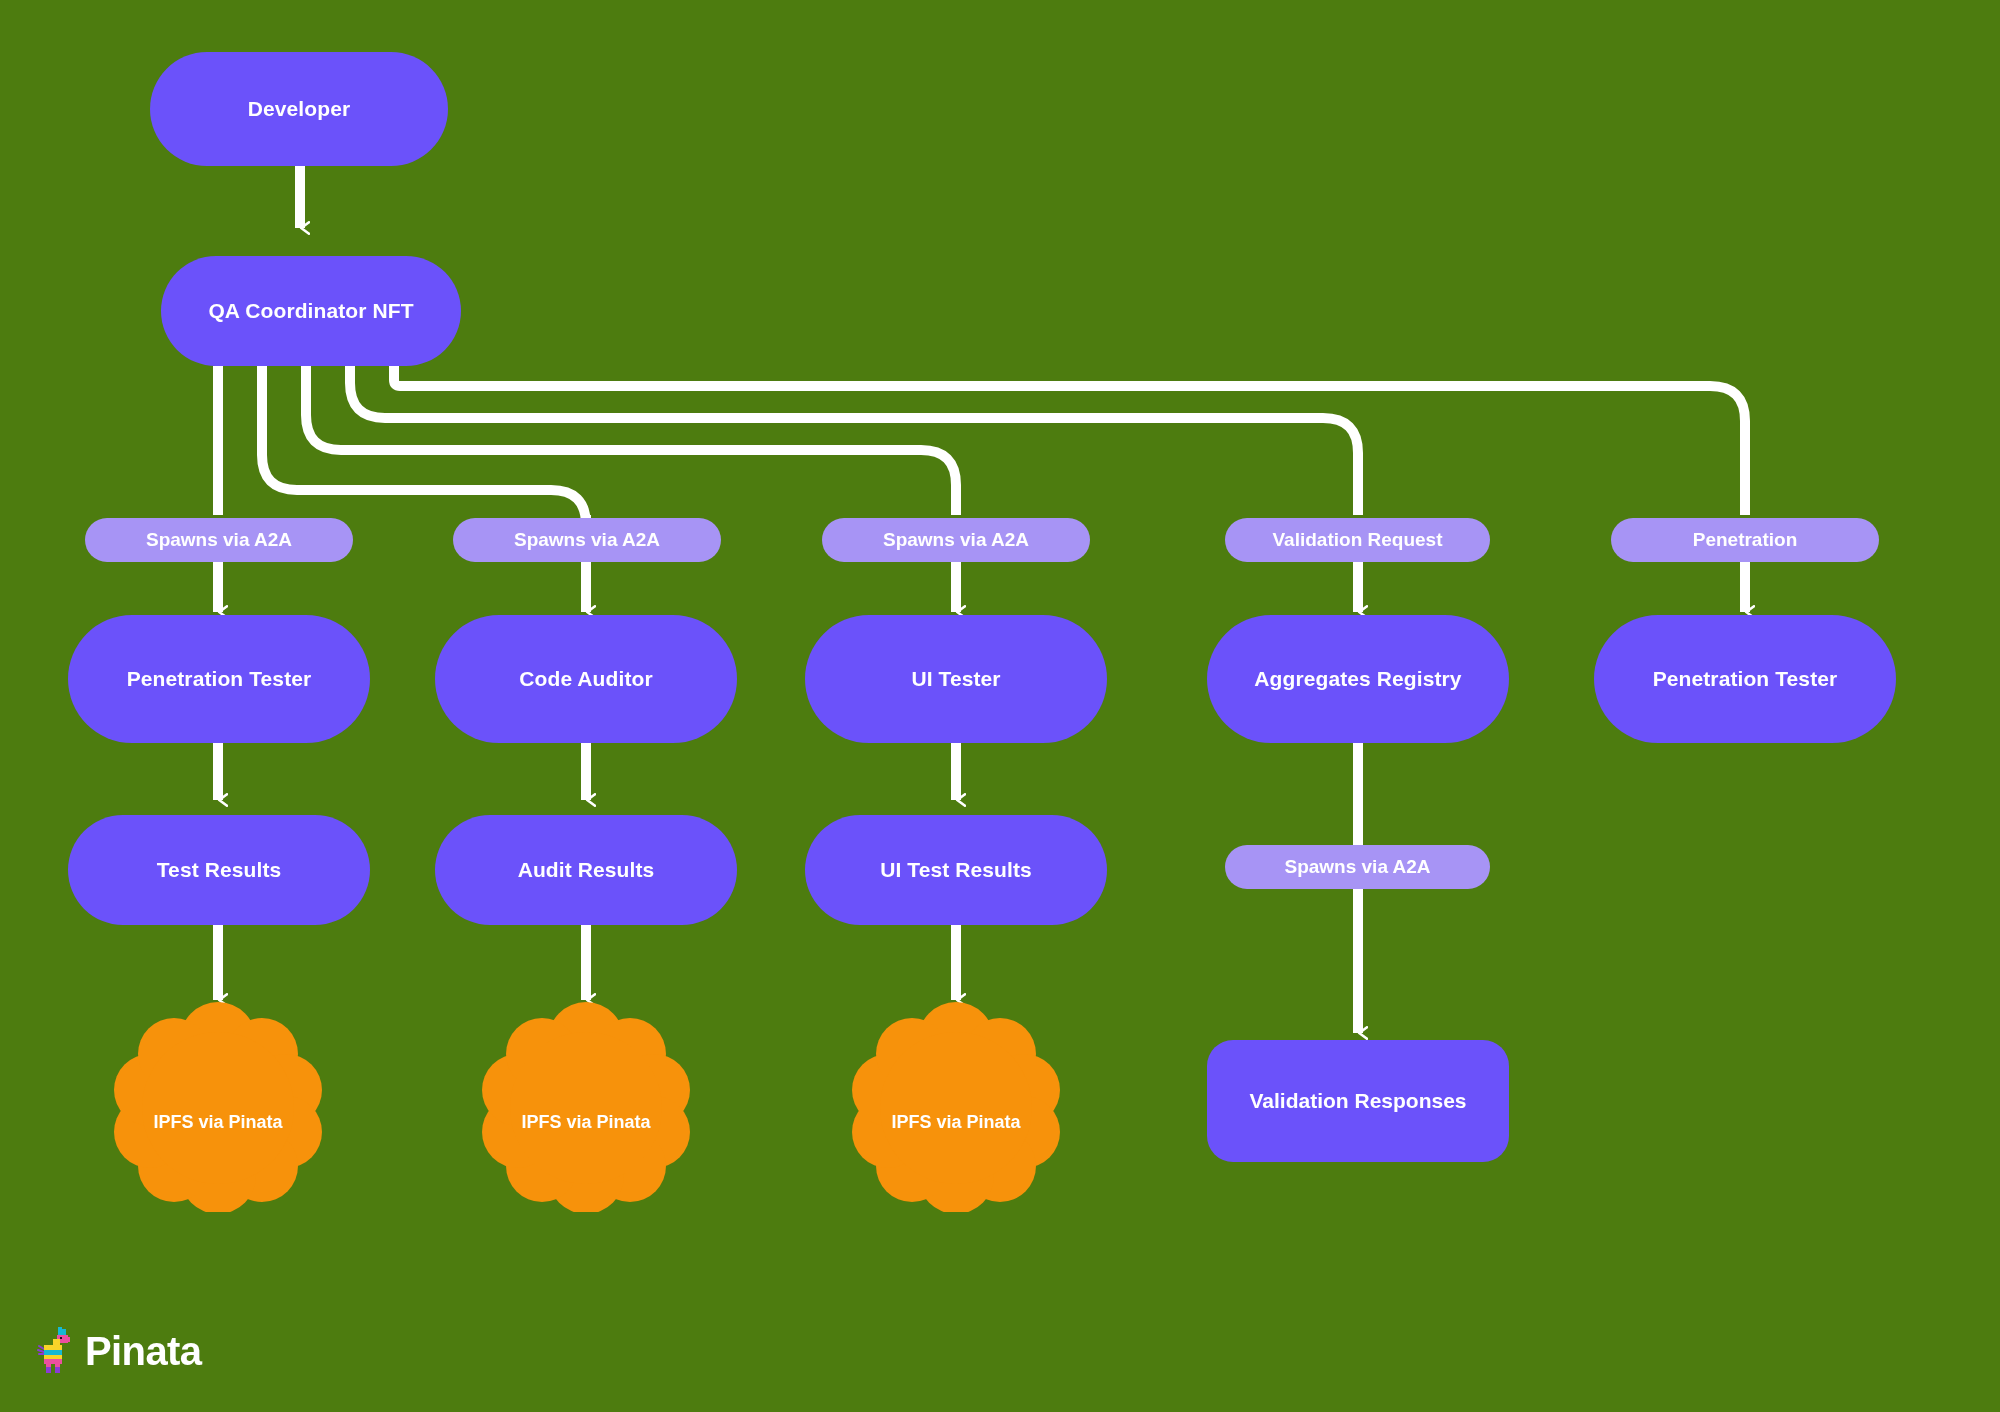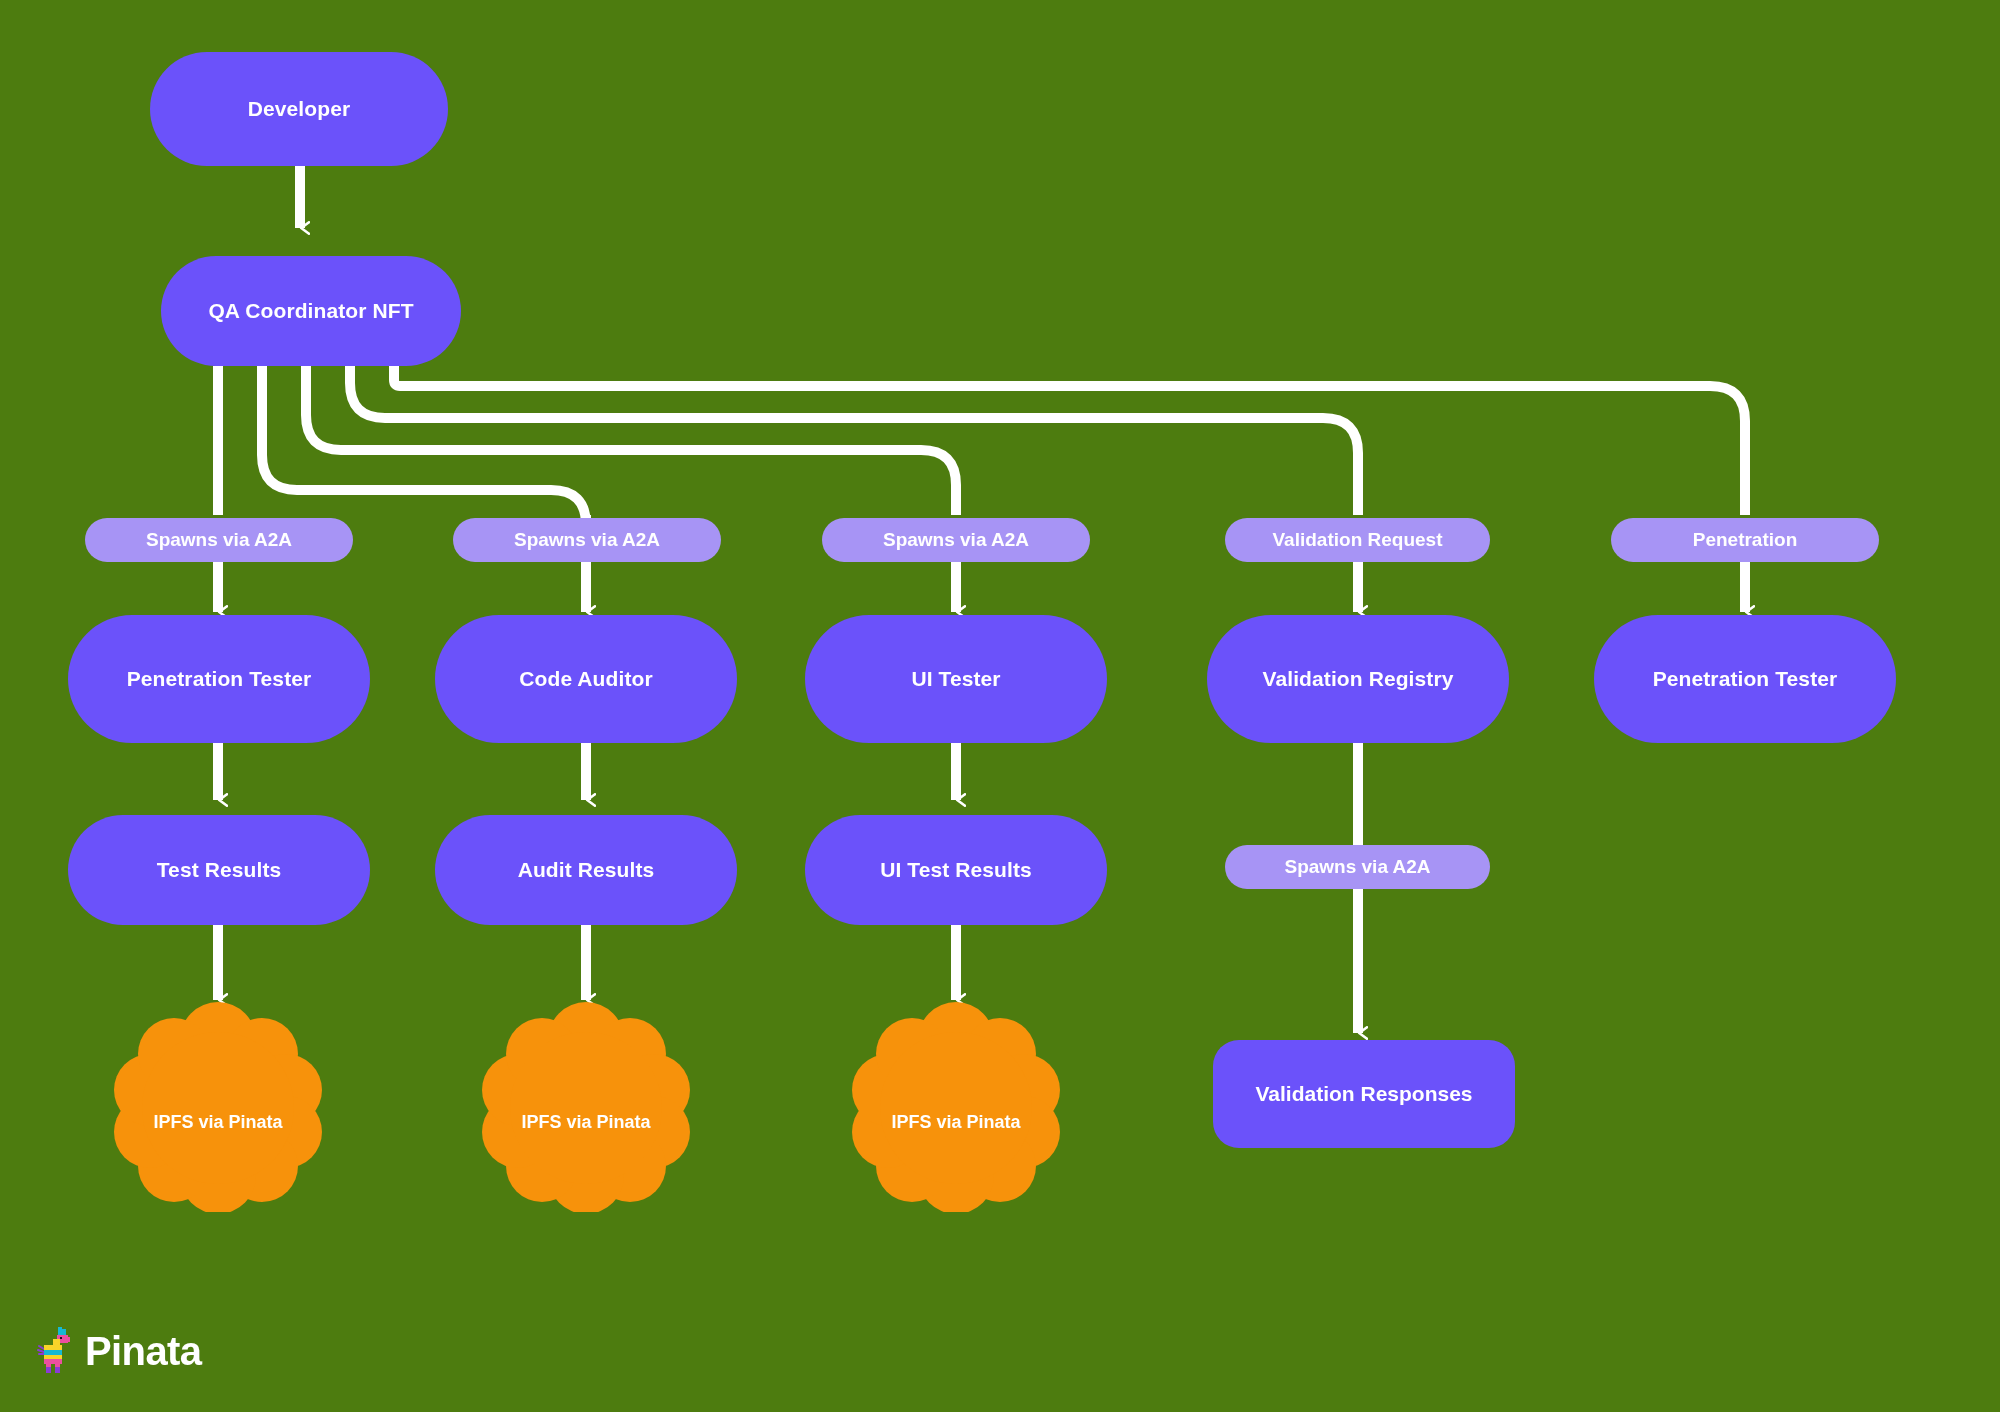--- a/index.html
+++ b/index.html
@@ -149,37 +149,37 @@
   <div class="node node-pill" style="left:68px; top:615px; width:302px; height:128px;">
     <span>Penetration Tester</span>
   </div>
   <div class="node node-pill" style="left:435px; top:615px; width:302px; height:128px;">
     <span>Code Auditor</span>
   </div>
   <div class="node node-pill" style="left:805px; top:615px; width:302px; height:128px;text-align:right;">
     <span>UI Tester</span>
   </div>
   <div class="node node-pill" style="left:1207px; top:615px; width:302px; height:128px;">
-    <span>Validation Registry</span>
+    <span>Aggregates Registry</span>
   </div>
   <div class="node node-pill" style="left:1594px; top:615px; width:302px; height:128px;">
     <span>Penetration Tester</span>
   </div>
 
   <div class="node node-pill" style="left:68px; top:815px; width:302px; height:110px;">
     <span>Test Results</span>
   </div>
   <div class="node node-pill" style="left:435px; top:815px; width:302px; height:110px;">
     <span>Audit Results</span>
   </div>
   <div class="node node-pill" style="left:805px; top:815px; width:302px; height:110px;">
     <span>UI Test Results</span>
   </div>
 
-  <div class="node node-rounded" style="left:1207px; top:1040px; width:302px; height:108px;margin-left:6px;">
+  <div class="node node-rounded" style="left:1207px; top:1040px; width:302px; height:122px;">
     <span>Validation Responses</span>
   </div>
 
   <div class="label-pill" style="left:85px; top:518px; width:268px; height:44px;">
     <span>Spawns via A2A</span>
   </div>
   <div class="label-pill" style="left:453px; top:518px; width:268px; height:44px;">
     <span>Spawns via A2A</span>
   </div>
   <div class="label-pill" style="left:822px; top:518px; width:268px; height:44px;">

